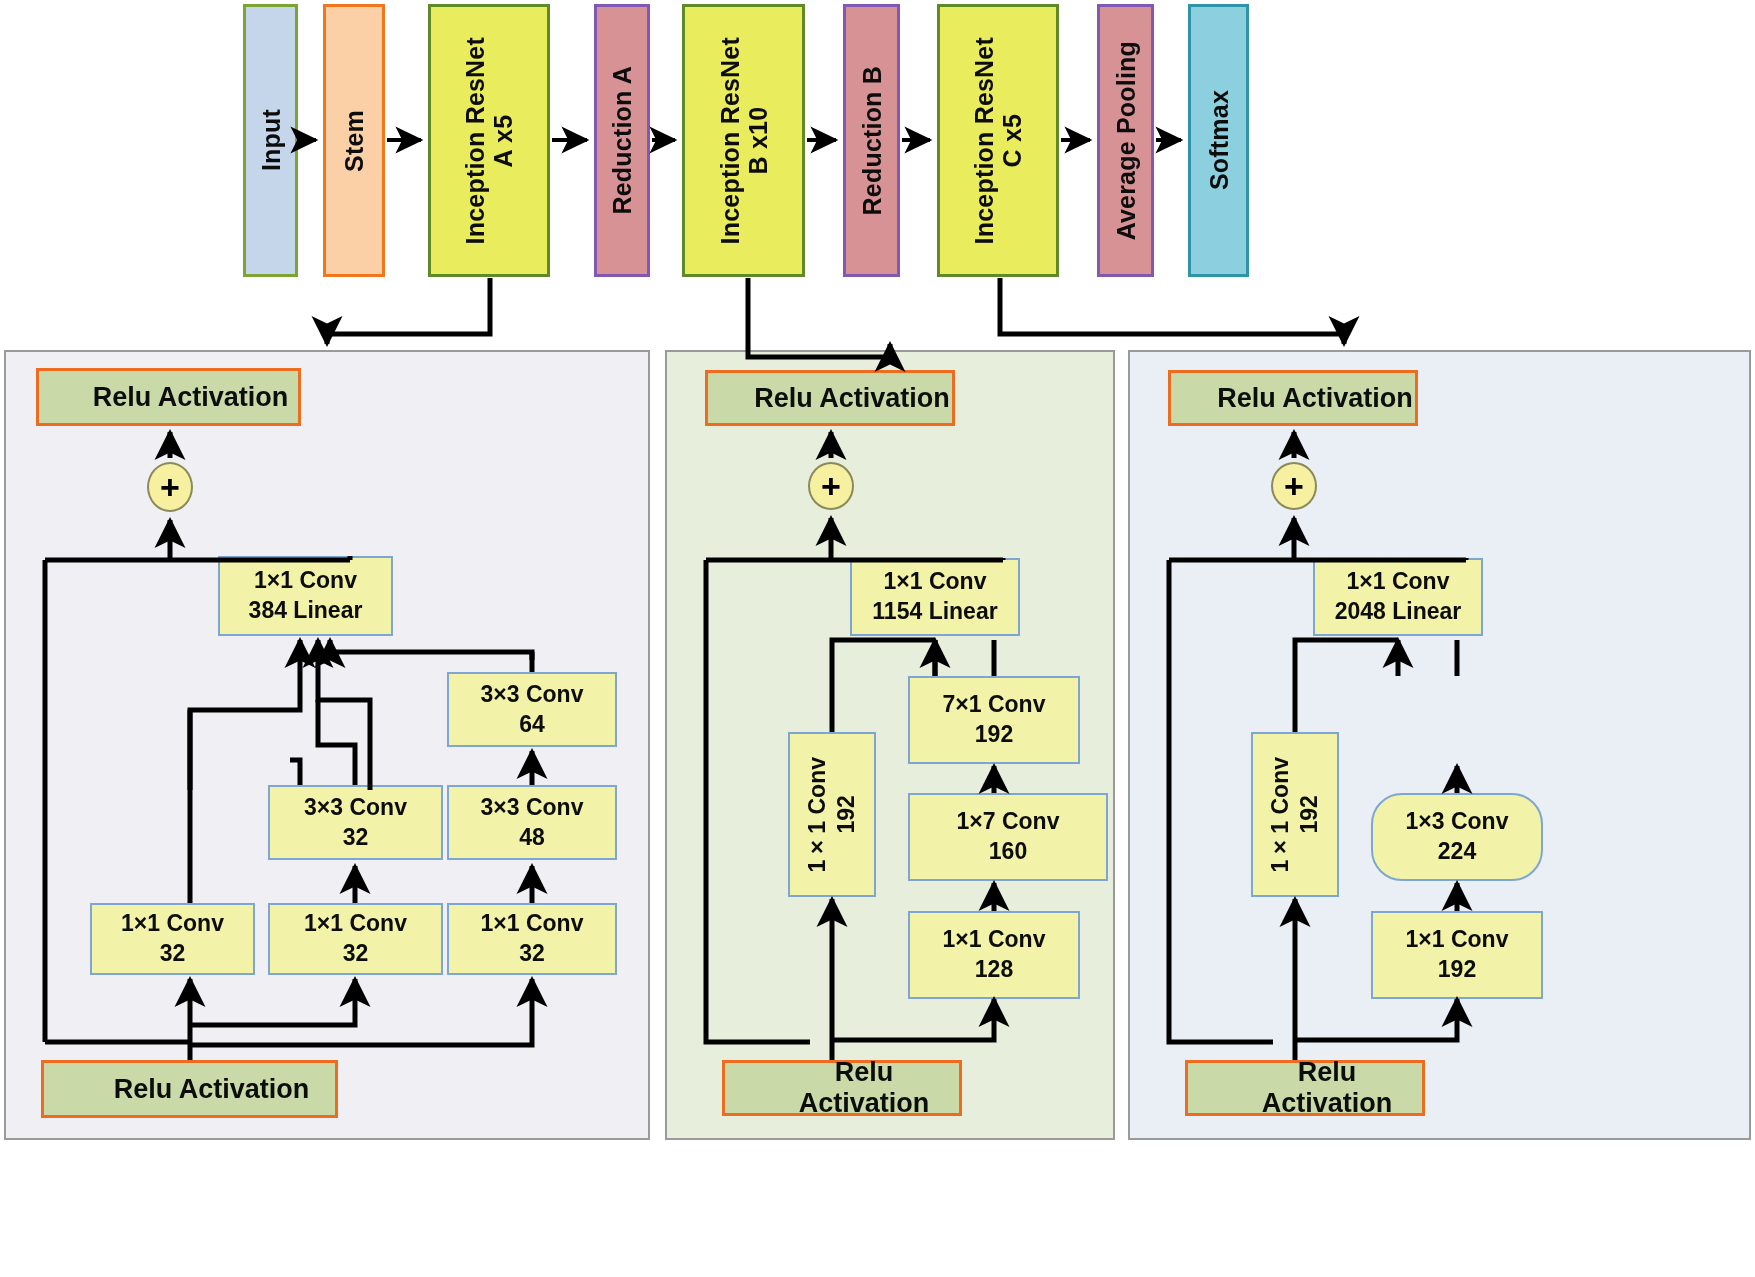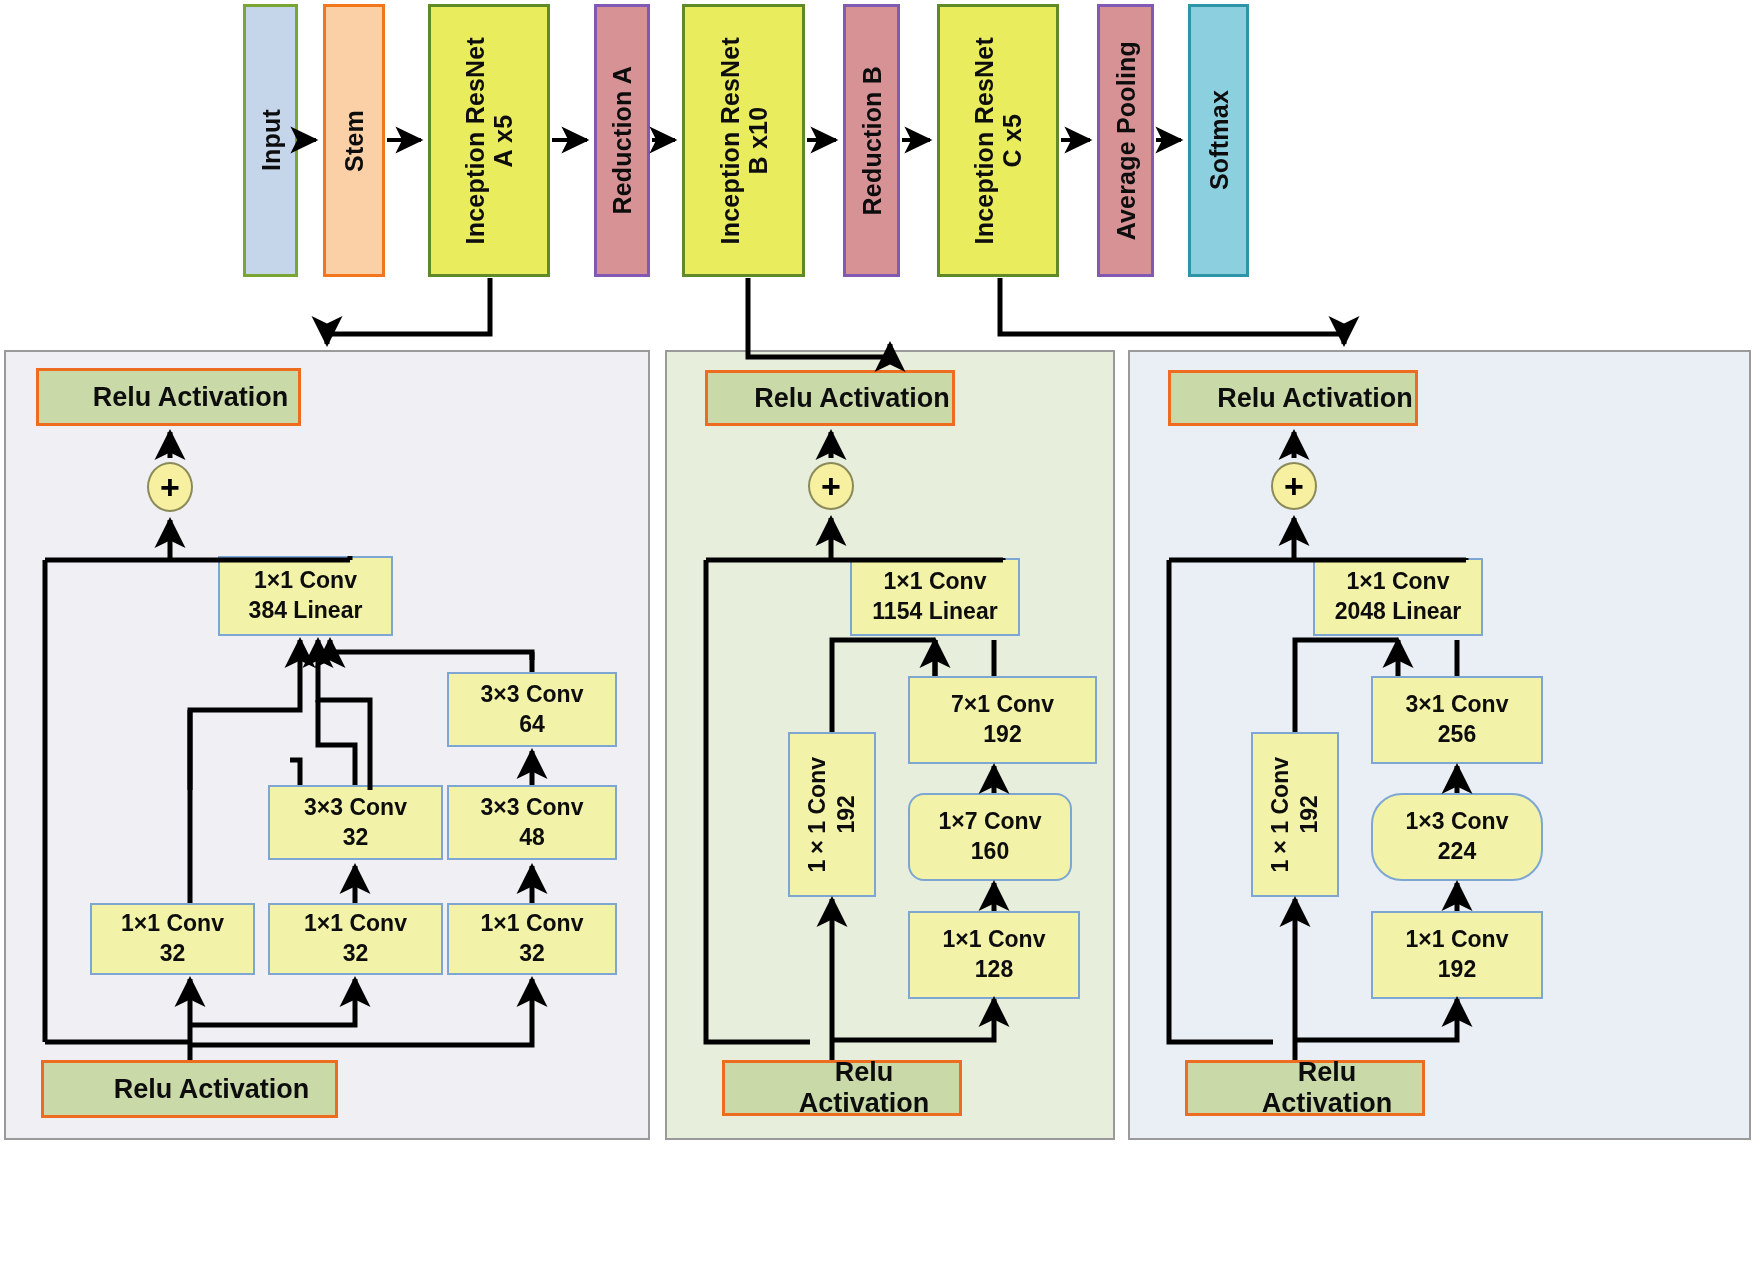--- a/index.html
+++ b/index.html
@@ -117,25 +117,25 @@
   <div class="node relu" style="left:705px;top:370px;width:250px;height:56px;">
     <span>Relu Activation</span>
   </div>
   <div class="node plus" style="left:808px;top:462px;width:46px;height:48px;">
     <span>+</span>
   </div>
   <div class="node conv" style="left:850px;top:558px;width:170px;height:78px;">
     <span>1×1 Conv
 1154 Linear</span>
   </div>
-  <div class="node conv" style="left:908px;top:676px;width:189px;height:88px;">
+  <div class="node conv" style="left:908px;top:676px;width:172px;height:88px;">
     <span>7×1 Conv
 192</span>
   </div>
-  <div class="node conv" style="left:908px;top:793px;width:164px;height:88px;border-radius:16px;">
+  <div class="node conv" style="left:908px;top:793px;width:200px;height:88px;">
     <span>1×7 Conv
 160</span>
   </div>
   <div class="node conv" style="left:908px;top:911px;width:172px;height:88px;">
     <span>1×1 Conv
 128</span>
   </div>
   <div class="node conv conv-v" style="left:788px;top:732px;width:88px;height:165px;">
     <span>1×1 Conv
 192</span>
@@ -146,24 +146,20 @@
 
   <div class="node relu" style="left:1168px;top:370px;width:250px;height:56px;">
     <span>Relu Activation</span>
   </div>
   <div class="node plus" style="left:1271px;top:462px;width:46px;height:48px;">
     <span>+</span>
   </div>
   <div class="node conv" style="left:1313px;top:558px;width:170px;height:78px;">
     <span>1×1 Conv
 2048 Linear</span>
-  </div>
-  <div class="node conv" style="left:1371px;top:676px;width:172px;height:88px;">
-    <span>3×1 Conv
-256</span>
   </div>
   <div class="node conv" style="left:1371px;top:793px;width:172px;height:88px;border-radius:31px;">
     <span>1×3 Conv
 224</span>
   </div>
   <div class="node conv" style="left:1371px;top:911px;width:172px;height:88px;">
     <span>1×1 Conv
 192</span>
   </div>
   <div class="node conv conv-v" style="left:1251px;top:732px;width:88px;height:165px;">

